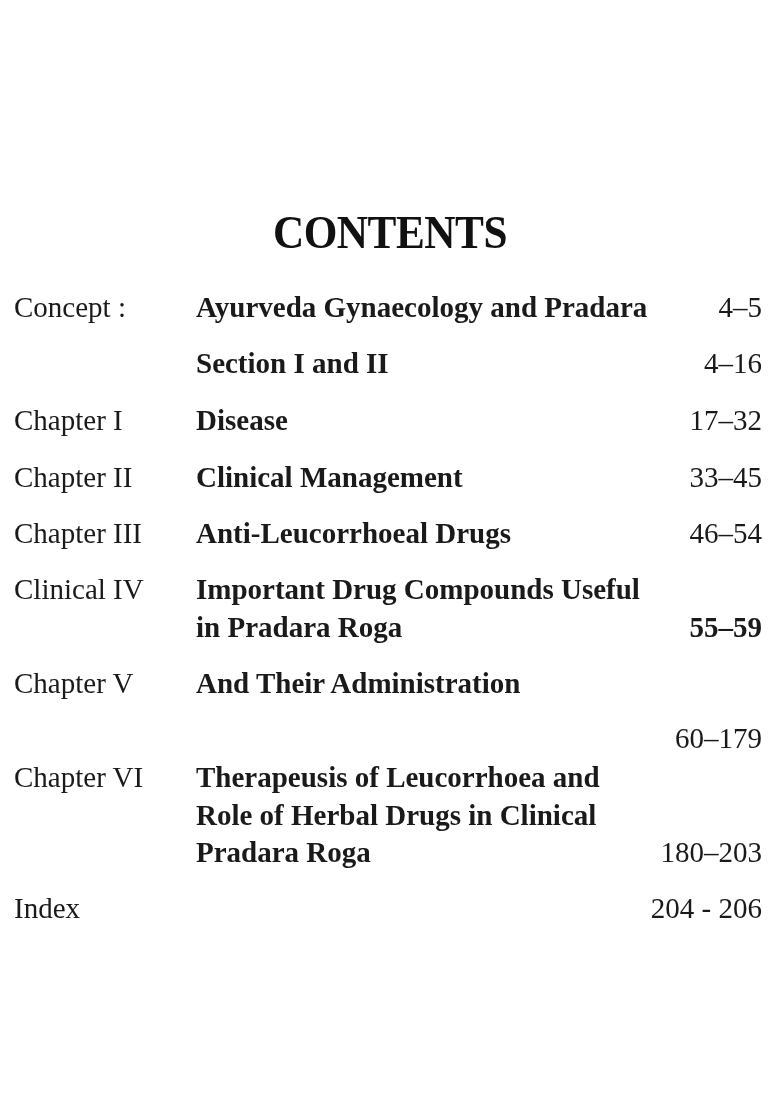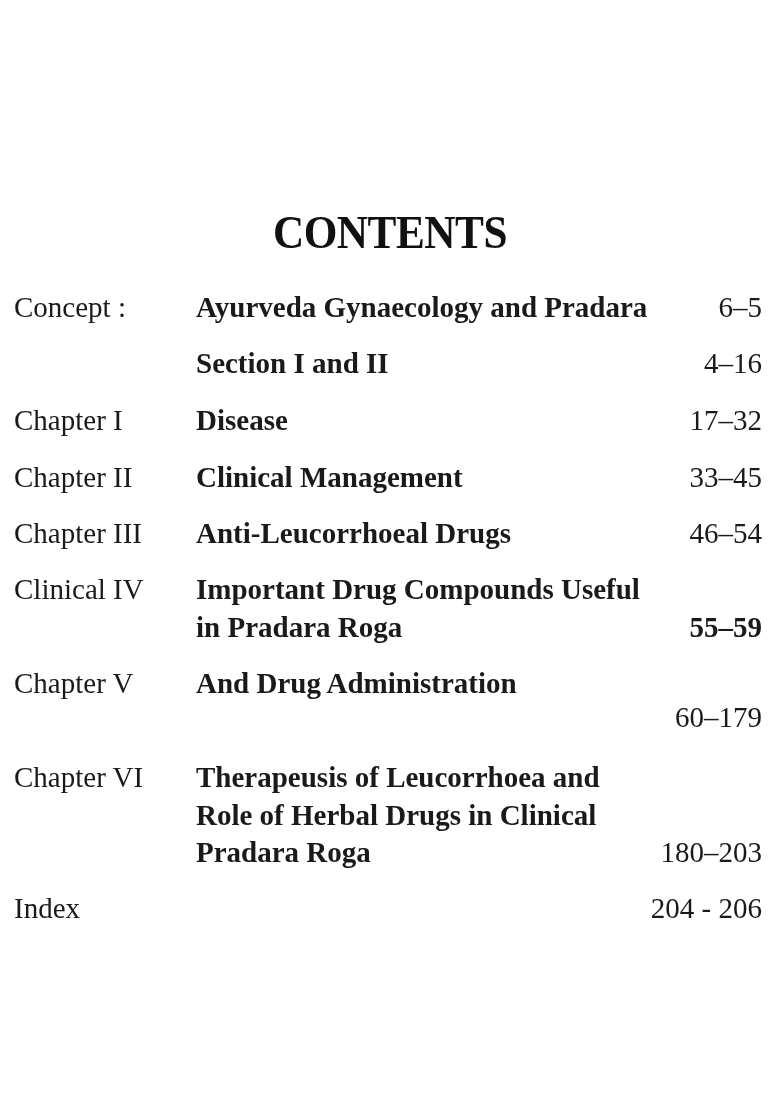--- a/index.html
+++ b/index.html
@@ -60,21 +60,21 @@
 <div>
   <div class="title">CONTENTS</div>
 
   <div>
 
     <div class="row" style="top:289px;">
       <div class="label">Concept :</div>
       <div class="desc">
         <span>Ayurveda Gynaecology and Pradara</span>
       </div>
-      <div class="pages" style="top:0;">6–5</div>
+      <div class="pages" style="top:0;">4–5</div>
     </div>
 
     <div class="row" style="top:345px;">
       <div class="label"></div>
       <div class="desc">
         <span>Section I and II</span>
       </div>
       <div class="pages" style="top:0;">4–16</div>
     </div>
 
@@ -107,23 +107,23 @@
       <div class="desc">
         <span>Important Drug Compounds Useful</span>
         <span>in Pradara Roga</span>
       </div>
       <div class="pages" style="top:37.5px;font-weight:bold;">55–59</div>
     </div>
 
     <div class="row" style="top:665px;">
       <div class="label">Chapter V</div>
       <div class="desc">
-        <span>And Drug Administration</span>
+        <span>And Their Administration</span>
       </div>
-      <div class="pages" style="top:34px;">60–179</div>
+      <div class="pages" style="top:55px;">60–179</div>
     </div>
 
     <div class="row" style="top:759px;">
       <div class="label">Chapter VI</div>
       <div class="desc">
         <span>Therapeusis of Leucorrhoea and</span>
         <span>Role of Herbal Drugs in Clinical</span>
         <span>Pradara Roga</span>
       </div>
       <div class="pages" style="top:75px;">180–203</div>

